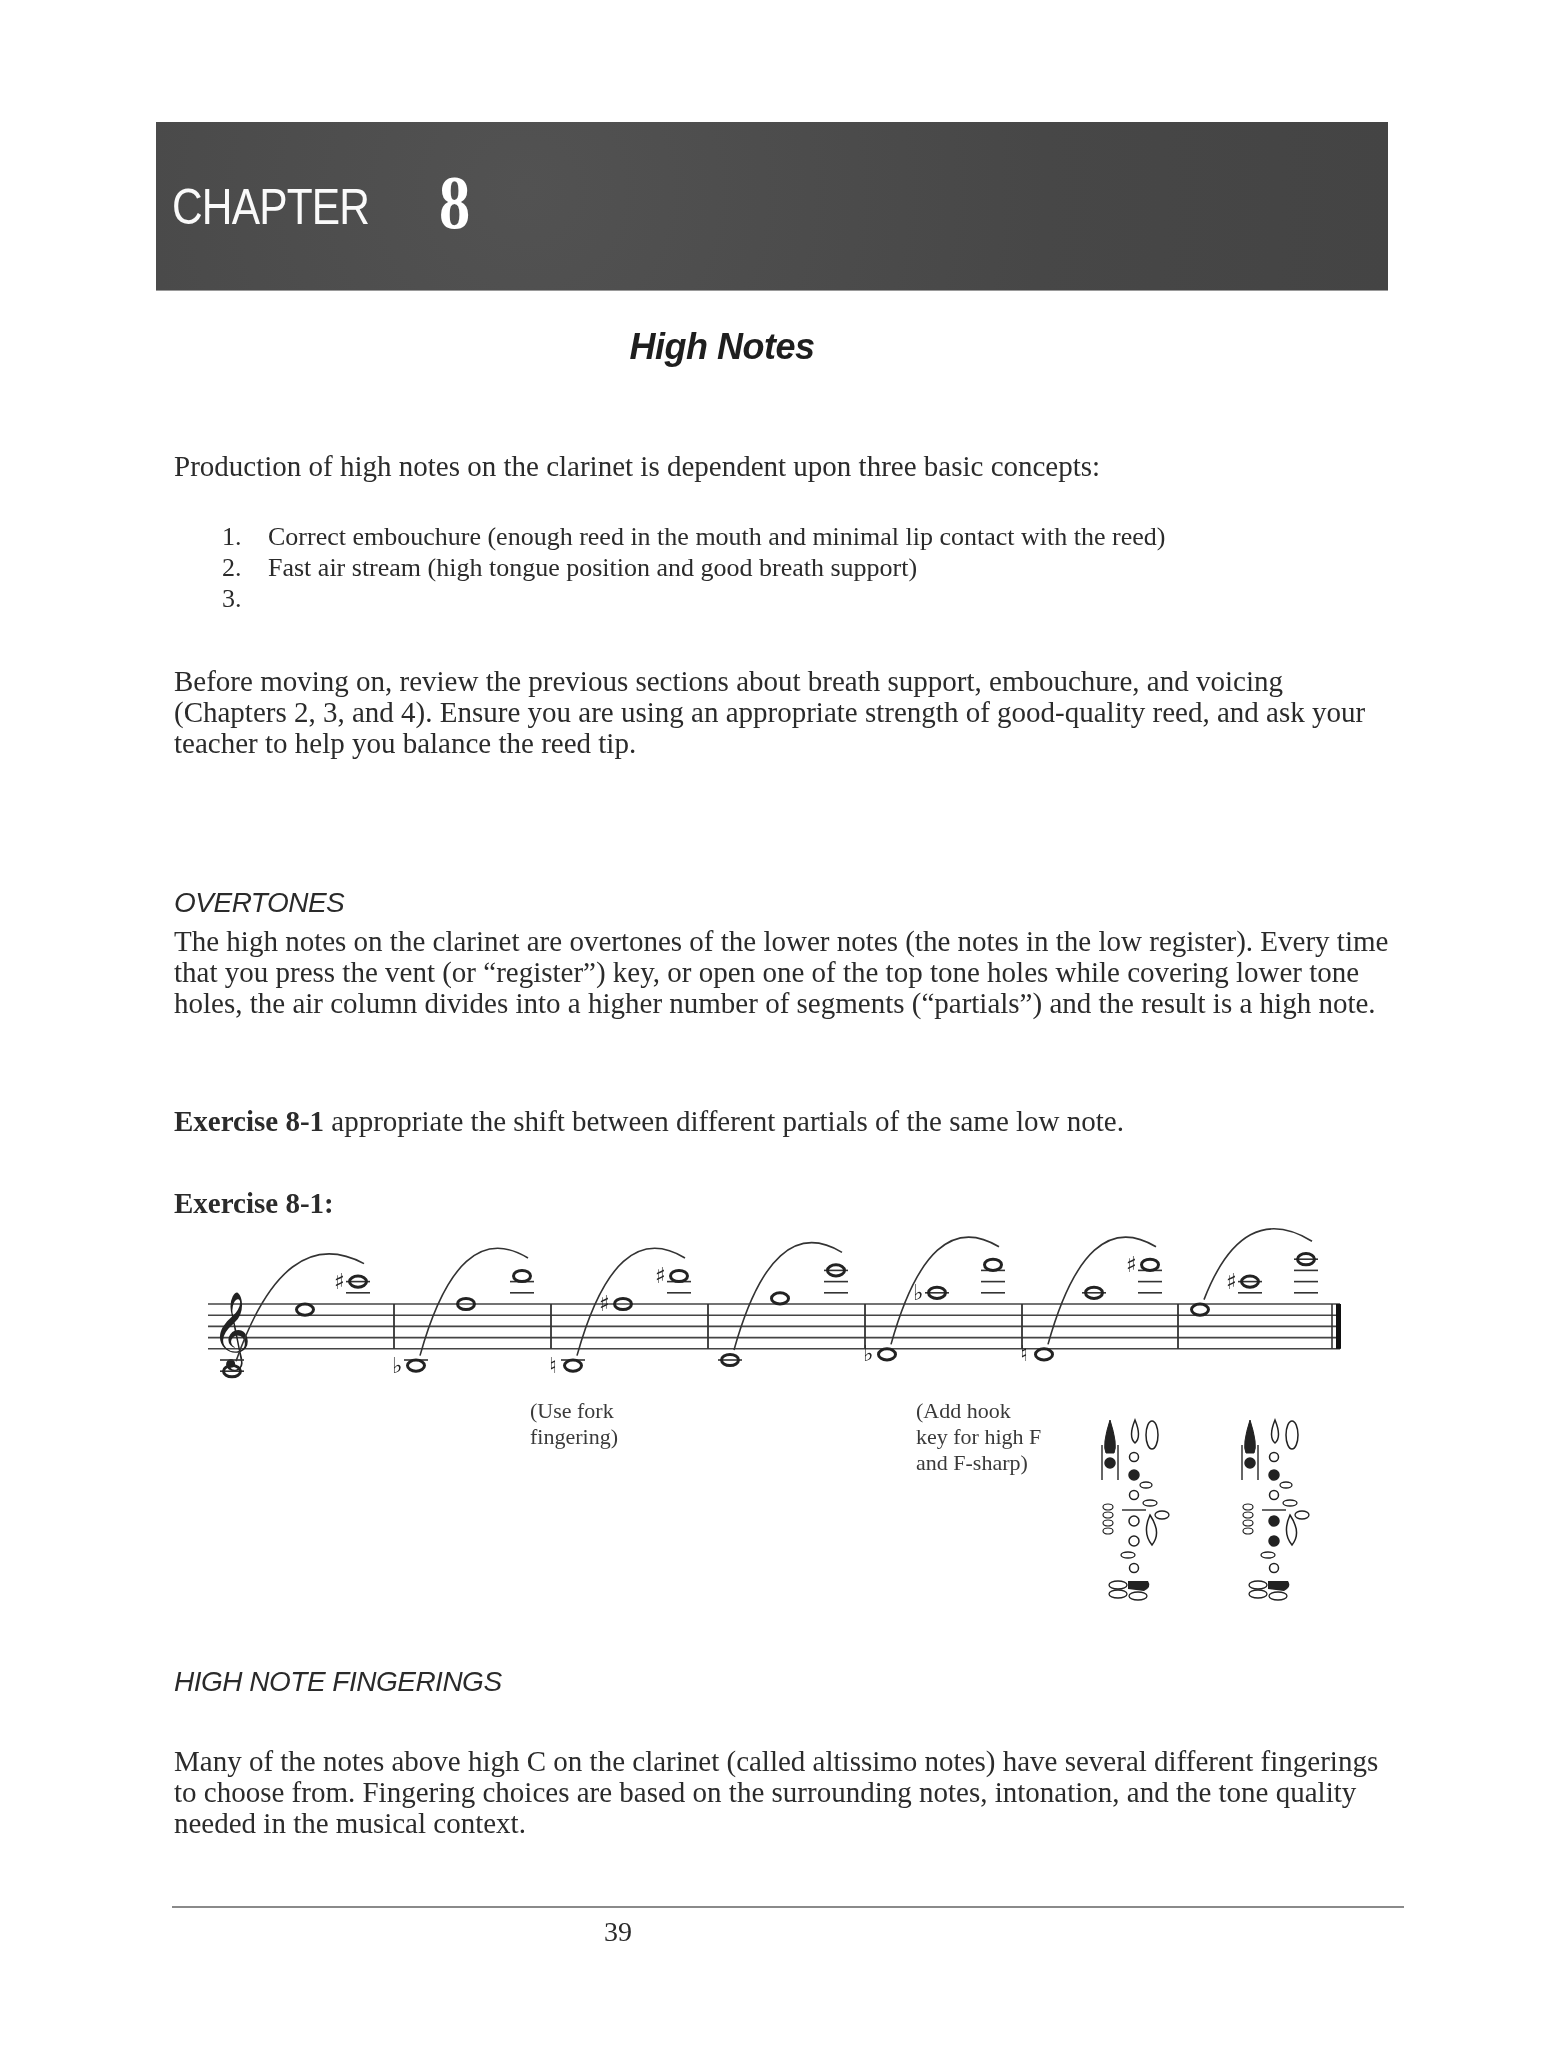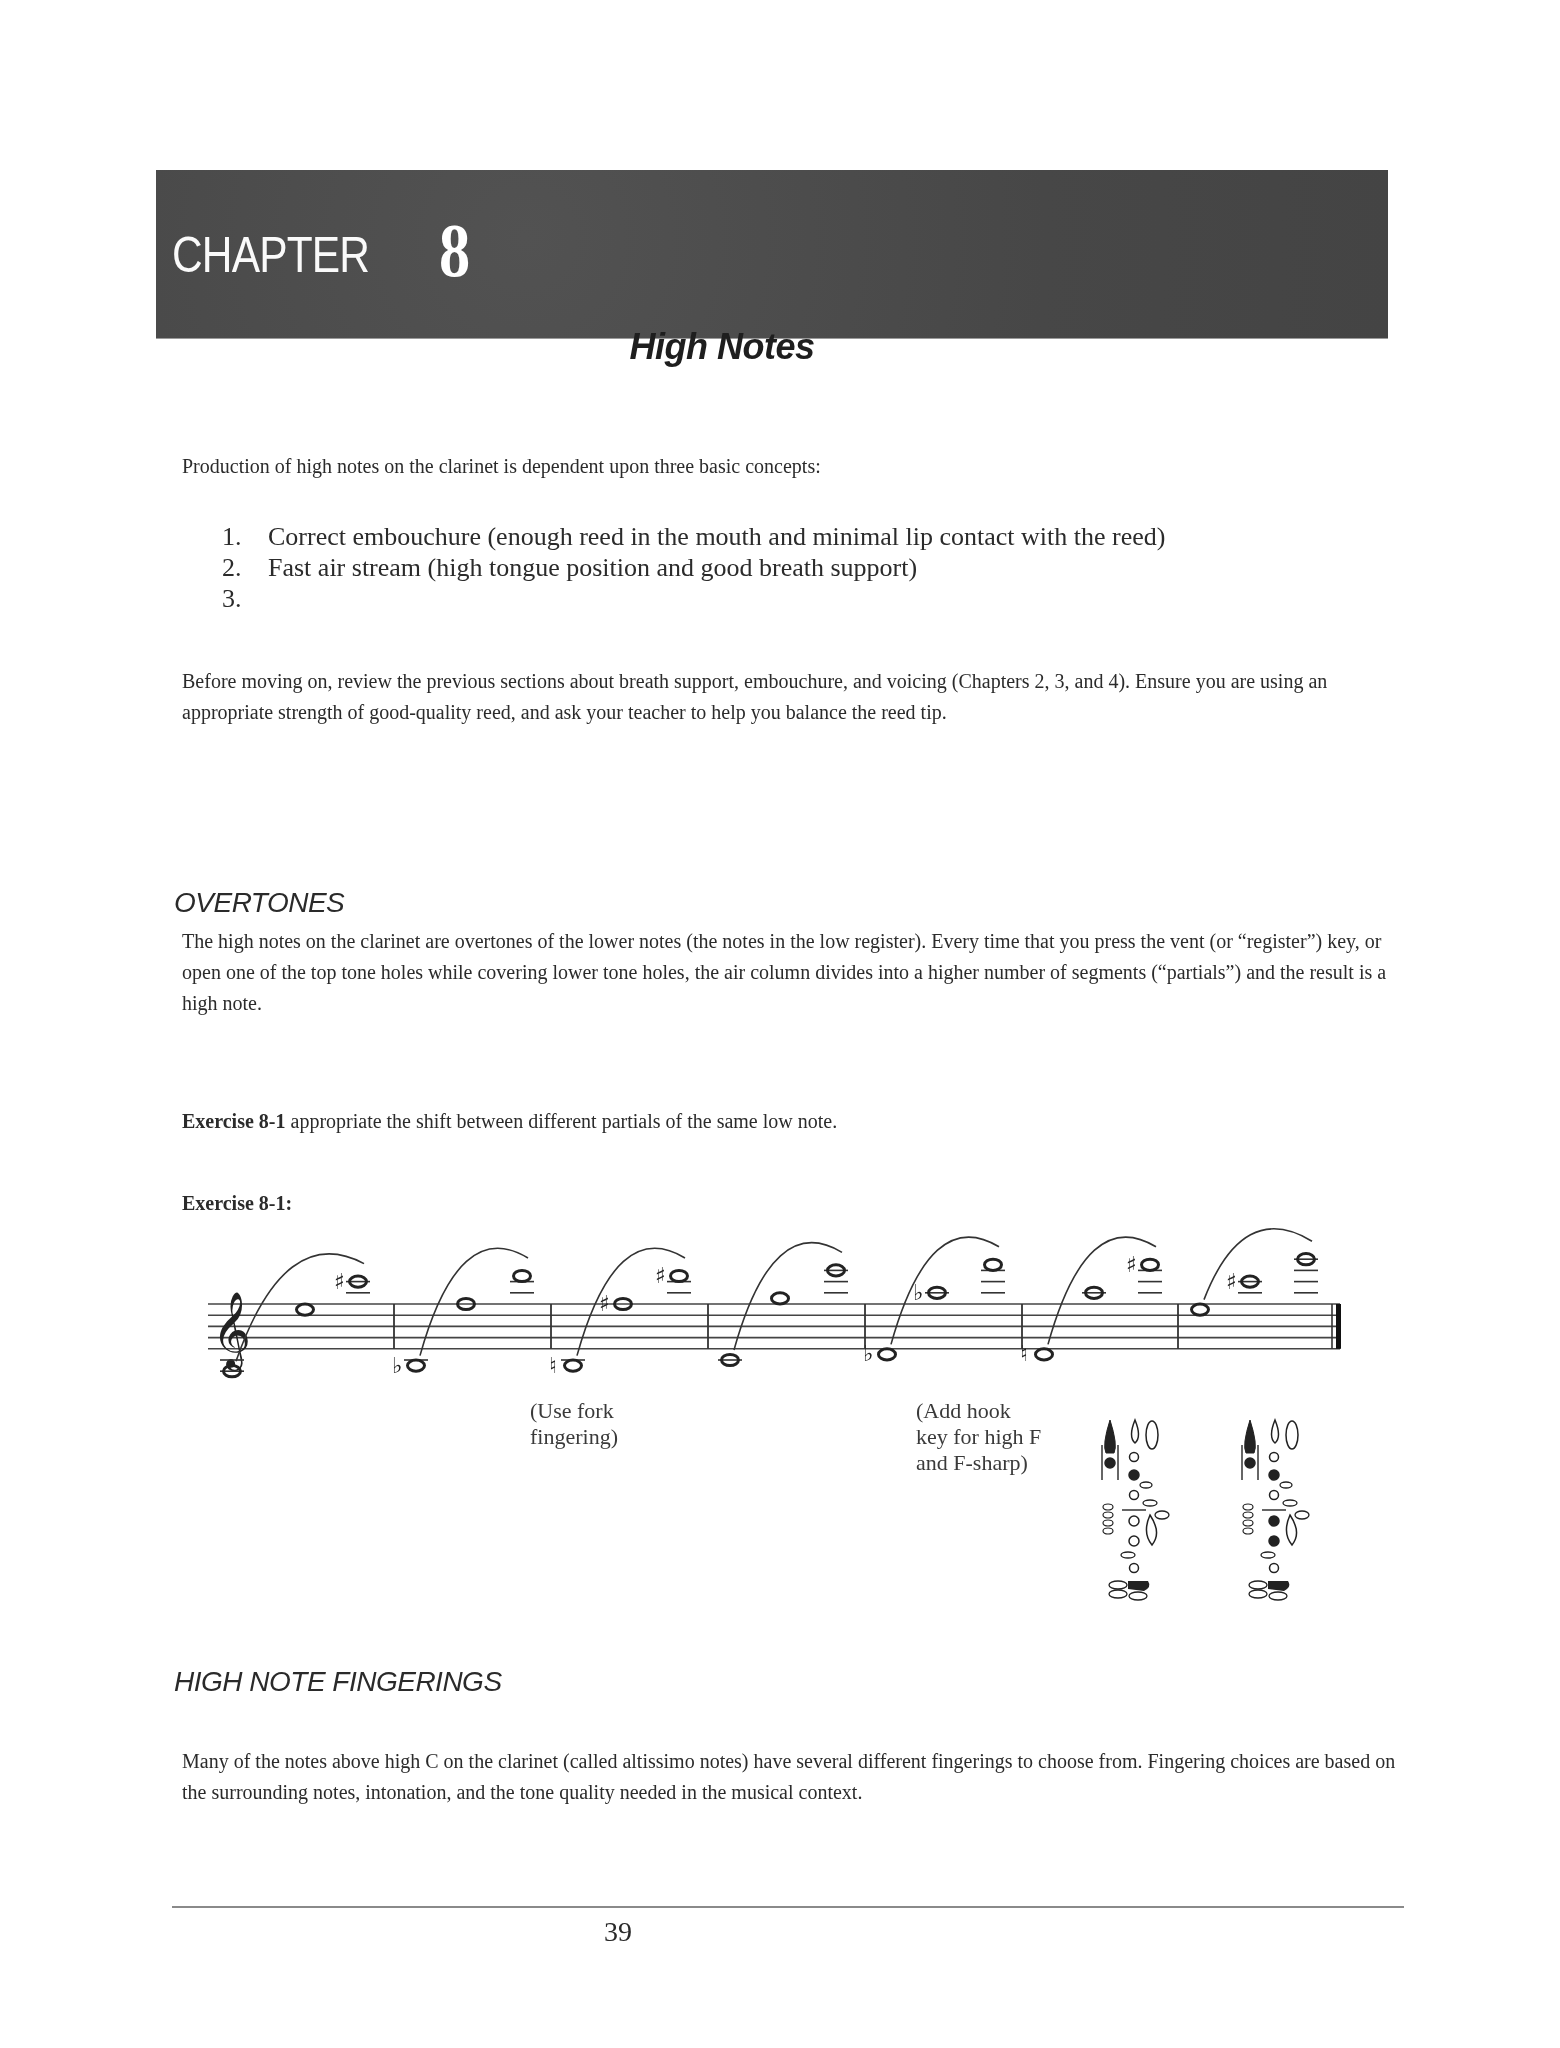--- a/index.html
+++ b/index.html
@@ -5,41 +5,40 @@
   html, body { margin: 0; padding: 0; }
   body {
     width: 1560px; height: 2048px; background: #ffffff; position: relative;
     font-family: "Liberation Serif", "DejaVu Serif", serif; color: #2a2a2a; overflow: hidden;
   }
   .banner {
     position: absolute; left: 156px; top: 122px; width: 1232px; height: 168px;
     background: #4a4a4a;
     background-image: radial-gradient(circle at 30% 40%, #525252 0%, #474747 60%, #444 100%);
     box-shadow: 0 1px 0 #9a9a9a;
-    margin-top: 48px;
   }
   .banner-text {
     position: absolute; left: 16px; top: 60px; color: #fafafa;
     font-family: "Liberation Sans", "DejaVu Sans", sans-serif; font-weight: 300;
     font-size: 50px; letter-spacing: -1px; line-height: 1;
   }
   .banner-text .word { transform: scaleX(0.85); display: inline-block; transform-origin: left; }
   .banner-num {
     position: absolute; left: 283px; top: 42px; color: #fff;
     font-family: "Liberation Serif", serif; font-weight: bold; font-size: 76px; line-height: 1;
     transform: scaleX(0.82); transform-origin: left;
   }
   .title {
     position: absolute; left: 0; width: 1444px; top: 326px; text-align: center;
     font-family: "Liberation Sans", "DejaVu Sans", sans-serif; font-style: italic; font-weight: bold;
     font-size: 36px; color: #1e1e1e; letter-spacing: -0.5px;
   }
   .p {
-    position: absolute; left: 182px; width: 1230px;
-    font-size: 20px; line-height: 31px; color: #2b2b2b;
+    position: absolute; left: 174px; width: 1230px;
+    font-size: 29px; line-height: 31px; color: #2b2b2b;
   }
   .list { position: absolute; left: 222px; top: 521px; font-size: 26px; line-height: 31px; color: #2b2b2b; }
   .list .li { display: flex; }
   .list .num { width: 46px; }
   .h2 {
     position: absolute; left: 174px;
     font-family: "Liberation Sans", "DejaVu Sans", sans-serif; font-style: italic;
     font-size: 28px; color: #2a2a2a; letter-spacing: -0.5px;
   }
   b { font-weight: bold; }

